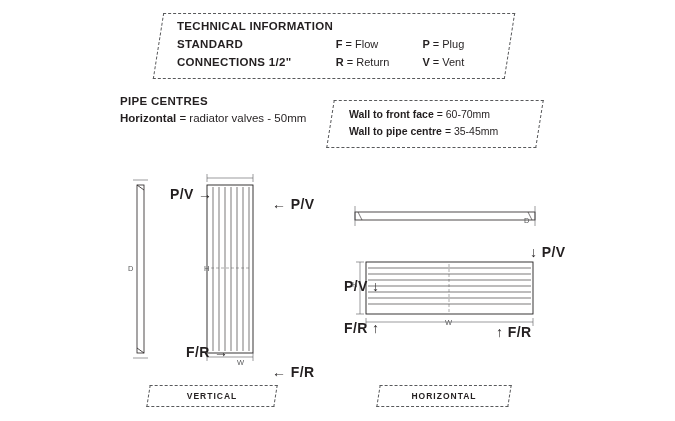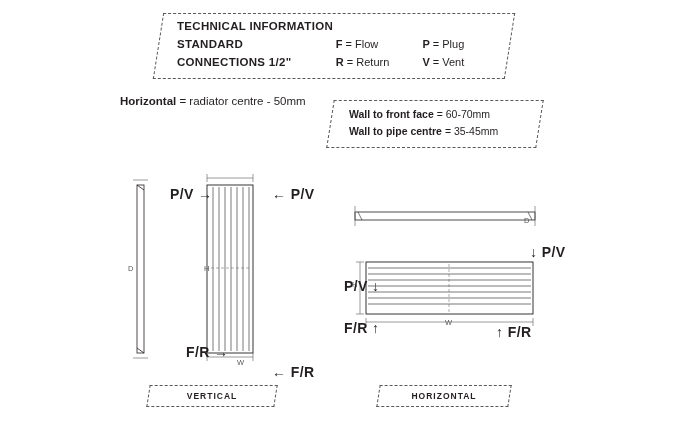--- a/index.html
+++ b/index.html
@@ -166,22 +166,23 @@
       <span class="legend">
         <b>V</b>
         <span>= Vent</span>
       </span>
     </div>
 
   </div>
 </div>
 
 <div id="pipe-centres">
+  <div class="pc-title">PIPE CENTRES</div>
   <div class="pc-row">
-    <b>Horizontal</b><span> = radiator centre - 50mm</span>
+    <b>Horizontal</b><span> = radiator valves - 50mm</span>
   </div>
 </div>
 
 <div class="dashed-box" id="wall-box">
   <div id="wall-inner">
     <div class="w-row">
       <b>Wall to front face</b><span> = 60-70mm</span>
     </div>
     <div class="w-row">
       <b>Wall to pipe centre</b><span> = 35-45mm</span>
@@ -250,21 +251,21 @@
     <line x1="356" y1="262" x2="364" y2="262" stroke="#58595b" stroke-width="0.6"></line>
     <line x1="356" y1="314" x2="364" y2="314" stroke="#58595b" stroke-width="0.6"></line>
 
     <line x1="366" y1="322" x2="533" y2="322" stroke="#58595b" stroke-width="0.6"></line>
     <line x1="366" y1="318" x2="366" y2="326" stroke="#58595b" stroke-width="0.6"></line>
     <line x1="533" y1="318" x2="533" y2="326" stroke="#58595b" stroke-width="0.6"></line>
   </g>
 </svg>
 
 <div class="lbl-small" style="left:170px; top:186px;">P/V →</div>
-<div class="lbl-small" style="left:272px; top:186px;">← P/V</div>
+<div class="lbl-small" style="left:272px; top:196px;">← P/V</div>
 <div class="lbl-small" style="left:186px; top:344px;">F/R →</div>
 <div class="lbl-small" style="left:272px; top:364px;">← F/R</div>
 <div class="dim-label" style="left:237px; top:358px;">W</div>
 <div class="dim-label" style="left:204px; top:264px;">H</div>
 <div class="dim-label" style="left:128px; top:264px;">D</div>
 
 <div class="lbl-small" style="left:344px; top:244px;margin-top:34px;">P/V ↓</div>
 <div class="lbl-small" style="left:530px; top:244px;">↓ P/V</div>
 <div class="lbl-small" style="left:344px; top:320px;">F/R ↑</div>
 <div class="lbl-small" style="left:496px; top:324px;">↑ F/R</div>

